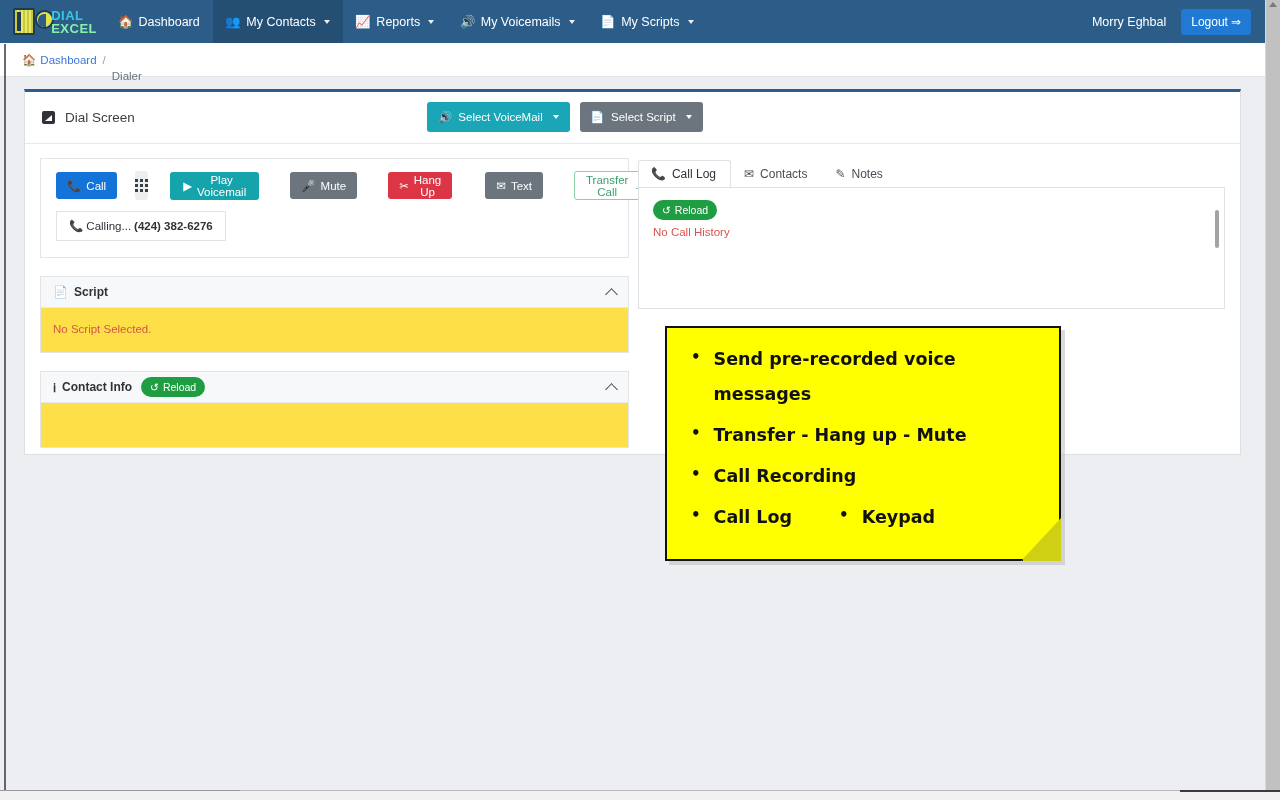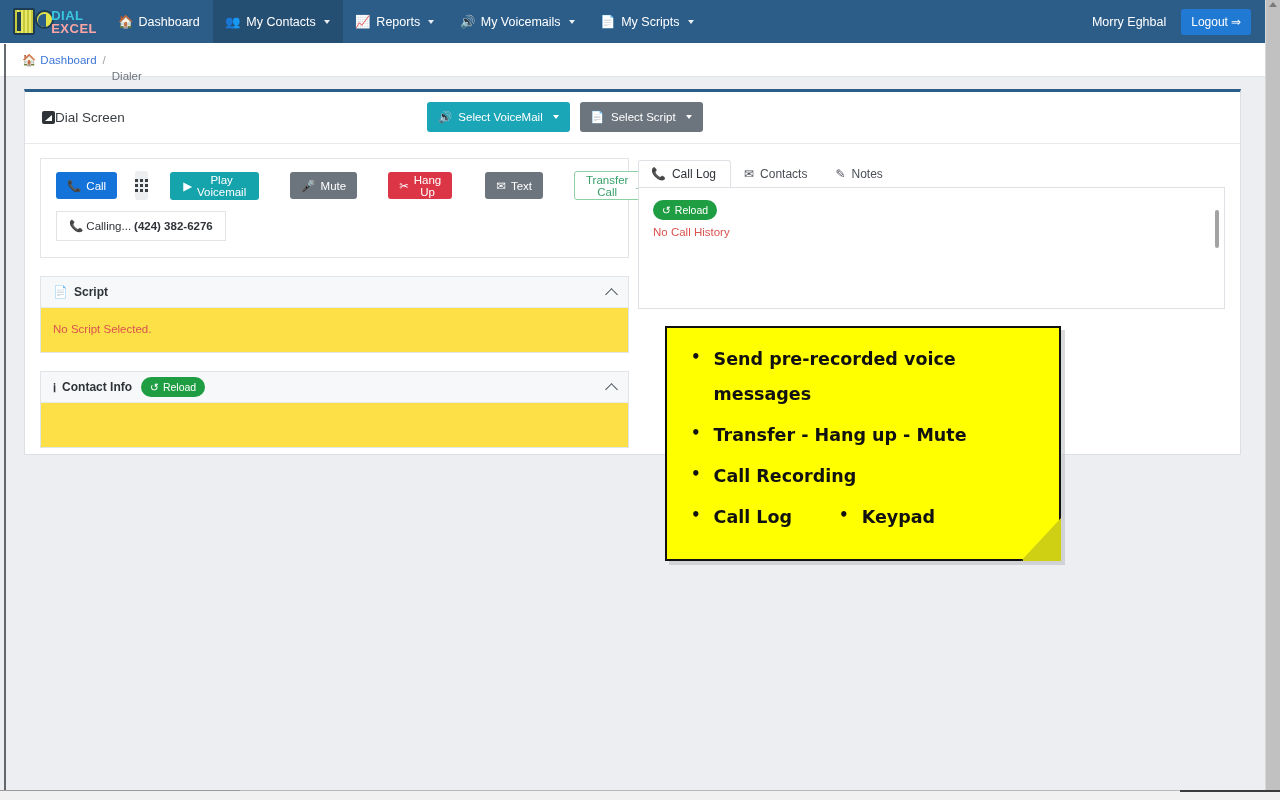--- a/index.html
+++ b/index.html
@@ -57,21 +57,21 @@
   .logo-circle {
     position:absolute; left:22px; top:4px; width:19px; height:19px;
     border-radius:50%; background:#e3e34c; border:2px solid #1d3c54;
   }
   .logo-circle:after{
     content:""; position:absolute; left:1px; top:2px; width:8px; height:13px;
     background:#2c5d88; border-radius:6px 0 0 6px;
   }
   .logo-text { margin-left: 16px; line-height: 1.0; position: relative; z-index: 3;}
   .logo-text span { display:block; color:#39c6e0; font-weight:bold; font-size:13px; letter-spacing:.5px;}
-  .logo-text span.l2 { color:#fca5a5;text-align:center; }
+  .logo-text span.l2 { color:#86efac;text-align:center; }
 
   .nav-item {
     display:flex; align-items:center; gap:5px; height:43px; padding:0 13px;
     color:#ffffff; font-size:12.5px; white-space:nowrap; cursor:pointer;
   }
   .nav-item.active { background:#254e73; }
   .nav-item .caret {
     width:0;height:0;border-left:3.5px solid transparent;border-right:3.5px solid transparent;
     border-top:4px solid #ffffff; margin-left:3px; opacity:.9;
   }
@@ -96,21 +96,21 @@
   
   #dial-card {
     position:absolute; left:24px; top:89px; width:1217px; height:366px;
     background:#ffffff; border:1px solid #dcdfe3; border-top:3px solid #2c5d88;
     z-index:10;
   }
   #card-header {
     height:52px; display:flex; align-items:center; padding:0 17px;
     border-bottom:1px solid #e7e9ec; position:relative;
   }
-  #card-title { font-size:13.5px; color:#3a3f44; display:flex; align-items:center; gap:0;}
+  #card-title { font-size:13.5px; color:#3a3f44; display:flex; align-items:center; gap:10px;}
   .ic-dialscreen {
     width:13px;height:13px;background:#2f3338;border-radius:2px;position:relative;display:inline-block;
   }
   .ic-dialscreen:after{content:"";position:absolute;left:3px;top:4px;width:7px;height:6px;background:#fff;
     clip-path:polygon(0 100%,100% 0,100% 100%);}
   #header-actions { position:absolute; left:402px; top:10px; display:flex; gap:10px;}
   .hdr-btn {
     border:none; color:#fff; font-size:11.5px; padding:8px 11px; border-radius:3px;
     display:flex; align-items:center; gap:6px; font-family:inherit; cursor:pointer;
   }

